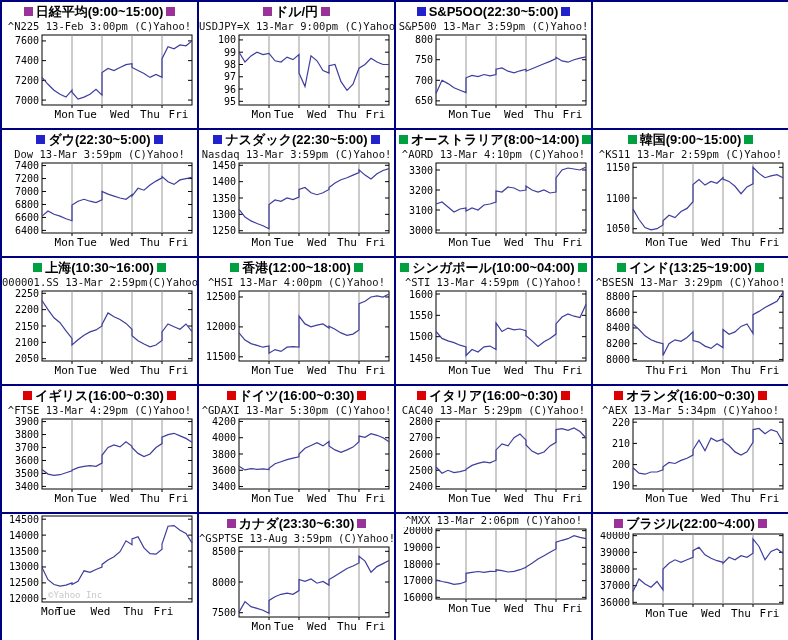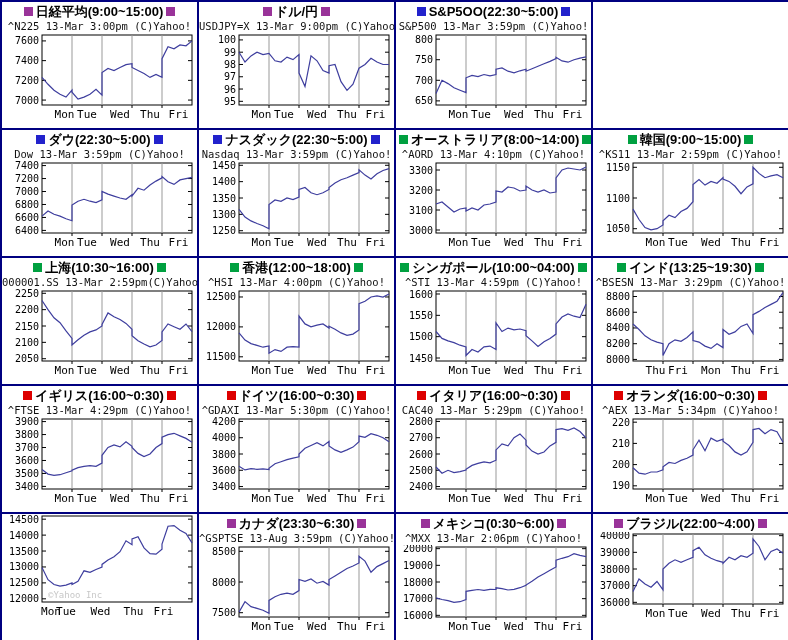--- a/index.html
+++ b/index.html
@@ -42,21 +42,21 @@
   svg{display:block;margin:0 auto;}
   .yt,.xt{font-family:"DejaVu Sans Mono",monospace;}
 </style>
 </head>
 <body>
 
 <div id="page">
   <div id="grid">
       <div class="cell">
         <div class="t"><span class="sq" style="background: rgb(153, 51, 153);"></span><span>日経平均</span><span>(9:00~15:00)</span><span class="sq" style="background: rgb(153, 51, 153);"></span></div>
-        <div class="sub">^N225 13-Mar 3:00pm (C)Yahoo!</div>
+        <div class="sub">^N225 13-Feb 3:00pm (C)Yahoo!</div>
         <svg width="192" height="92">
           <rect x="38" y="2" width="150" height="70" fill="#fff" stroke="#000000" stroke-width="1"></rect>
           <line x1="68" y1="2" x2="68" y2="72" stroke="#999999" stroke-width="1"></line>
           <line x1="68" y1="72" x2="68" y2="75" stroke="#000000" stroke-width="1"></line>
           <line x1="98" y1="2" x2="98" y2="72" stroke="#999999" stroke-width="1"></line>
           <line x1="98" y1="72" x2="98" y2="75" stroke="#000000" stroke-width="1"></line>
           <line x1="128" y1="2" x2="128" y2="72" stroke="#999999" stroke-width="1"></line>
           <line x1="128" y1="72" x2="128" y2="75" stroke="#000000" stroke-width="1"></line>
           <line x1="158" y1="2" x2="158" y2="72" stroke="#999999" stroke-width="1"></line>
           <line x1="158" y1="72" x2="158" y2="75" stroke="#000000" stroke-width="1"></line>
@@ -384,21 +384,21 @@
           <line x1="184" y1="69.01219512195122" x2="188" y2="69.01219512195122" stroke="#000000" stroke-width="1"></line>
           <polyline points="38.0,42.5 44.0,49.4 50.0,51.9 56.0,53.6 62.0,56.2 68.0,57.9 68.0,66.5 74.0,60.5 80.0,63.0 86.0,57.9 92.0,57.1 98.0,60.5 98.0,34.0 104.0,42.5 110.0,39.1 116.0,40.8 122.0,40.0 128.0,41.7 128.0,46.8 134.0,51.9 140.0,57.5 146.0,52.8 152.0,49.4 158.0,45.1 158.0,34.9 164.0,28.0 170.0,25.0 176.0,27.2 182.0,28.5 188.0,15.2" fill="none" stroke="#3e3e9e" stroke-width="1.2"></polyline>
           <text x="60.5" y="85" text-anchor="middle" font-size="11px" fill="#000000" class="xt">Mon</text>
           <text x="83" y="85" text-anchor="middle" font-size="11px" fill="#000000" class="xt">Tue</text>
           <text x="116" y="85" text-anchor="middle" font-size="11px" fill="#000000" class="xt">Wed</text>
           <text x="146" y="85" text-anchor="middle" font-size="11px" fill="#000000" class="xt">Thu</text>
           <text x="174.5" y="85" text-anchor="middle" font-size="11px" fill="#000000" class="xt">Fri</text>
         </svg>
       </div>
       <div class="cell">
-        <div class="t"><span class="sq" style="background: rgb(0, 160, 64);"></span><span>インド</span><span>(13:25~19:30)</span><span class="sq" style="background: rgb(0, 160, 64);"></span></div>
+        <div class="t"><span class="sq" style="background: rgb(0, 160, 64);"></span><span>インド</span><span>(13:25~19:00)</span><span class="sq" style="background: rgb(0, 160, 64);"></span></div>
         <div class="sub">^BSESN 13-Mar 3:29pm (C)Yahoo!</div>
         <svg width="192" height="92">
           <rect x="38" y="2" width="150" height="70" fill="#fff" stroke="#000000" stroke-width="1"></rect>
           <line x1="68" y1="2" x2="68" y2="72" stroke="#999999" stroke-width="1"></line>
           <line x1="68" y1="72" x2="68" y2="75" stroke="#000000" stroke-width="1"></line>
           <line x1="98" y1="2" x2="98" y2="72" stroke="#999999" stroke-width="1"></line>
           <line x1="98" y1="72" x2="98" y2="75" stroke="#000000" stroke-width="1"></line>
           <line x1="128" y1="2" x2="128" y2="72" stroke="#999999" stroke-width="1"></line>
           <line x1="128" y1="72" x2="128" y2="75" stroke="#000000" stroke-width="1"></line>
           <line x1="158" y1="2" x2="158" y2="72" stroke="#999999" stroke-width="1"></line>
@@ -624,21 +624,20 @@
           <line x1="184" y1="67.70175438596492" x2="188" y2="67.70175438596492" stroke="#000000" stroke-width="1"></line>
           <polyline points="38.0,67.1 44.0,56.6 50.0,61.6 56.0,63.4 62.0,65.2 68.0,68.3 68.0,55.4 74.0,51.7 80.0,49.3 86.0,48.1 92.0,49.3 98.0,45.6 98.0,34.5 104.0,36.4 110.0,33.9 116.0,38.2 122.0,36.4 128.0,40.1 128.0,34.5 134.0,30.9 140.0,27.2 146.0,23.5 152.0,21.0 158.0,18.0 158.0,11.2 164.0,16.1 170.0,27.2 176.0,21.6 182.0,18.6 188.0,15.5" fill="none" stroke="#3e3e9e" stroke-width="1.2"></polyline>
           <text x="60.5" y="85" text-anchor="middle" font-size="11px" fill="#000000" class="xt">Mon</text>
           <text x="83" y="85" text-anchor="middle" font-size="11px" fill="#000000" class="xt">Tue</text>
           <text x="116" y="85" text-anchor="middle" font-size="11px" fill="#000000" class="xt">Wed</text>
           <text x="146" y="85" text-anchor="middle" font-size="11px" fill="#000000" class="xt">Thu</text>
           <text x="174.5" y="85" text-anchor="middle" font-size="11px" fill="#000000" class="xt">Fri</text>
         </svg>
       </div>
       <div class="cell">
-        <div class="t"><span class="sq" style="background: rgb(153, 51, 153);"></span><span>メキシコ</span><span>(0:30~6:00)</span><span class="sq" style="background: rgb(153, 51, 153);"></span></div>
         <div class="sub">^MXX 13-Mar 2:06pm (C)Yahoo!</div>
         <svg width="192" height="92">
           <rect x="38" y="2" width="150" height="70" fill="#fff" stroke="#000000" stroke-width="1"></rect>
           <line x1="68" y1="2" x2="68" y2="72" stroke="#999999" stroke-width="1"></line>
           <line x1="68" y1="72" x2="68" y2="75" stroke="#000000" stroke-width="1"></line>
           <line x1="98" y1="2" x2="98" y2="72" stroke="#999999" stroke-width="1"></line>
           <line x1="98" y1="72" x2="98" y2="75" stroke="#000000" stroke-width="1"></line>
           <line x1="128" y1="2" x2="128" y2="72" stroke="#999999" stroke-width="1"></line>
           <line x1="128" y1="72" x2="128" y2="75" stroke="#000000" stroke-width="1"></line>
           <line x1="158" y1="2" x2="158" y2="72" stroke="#999999" stroke-width="1"></line>

